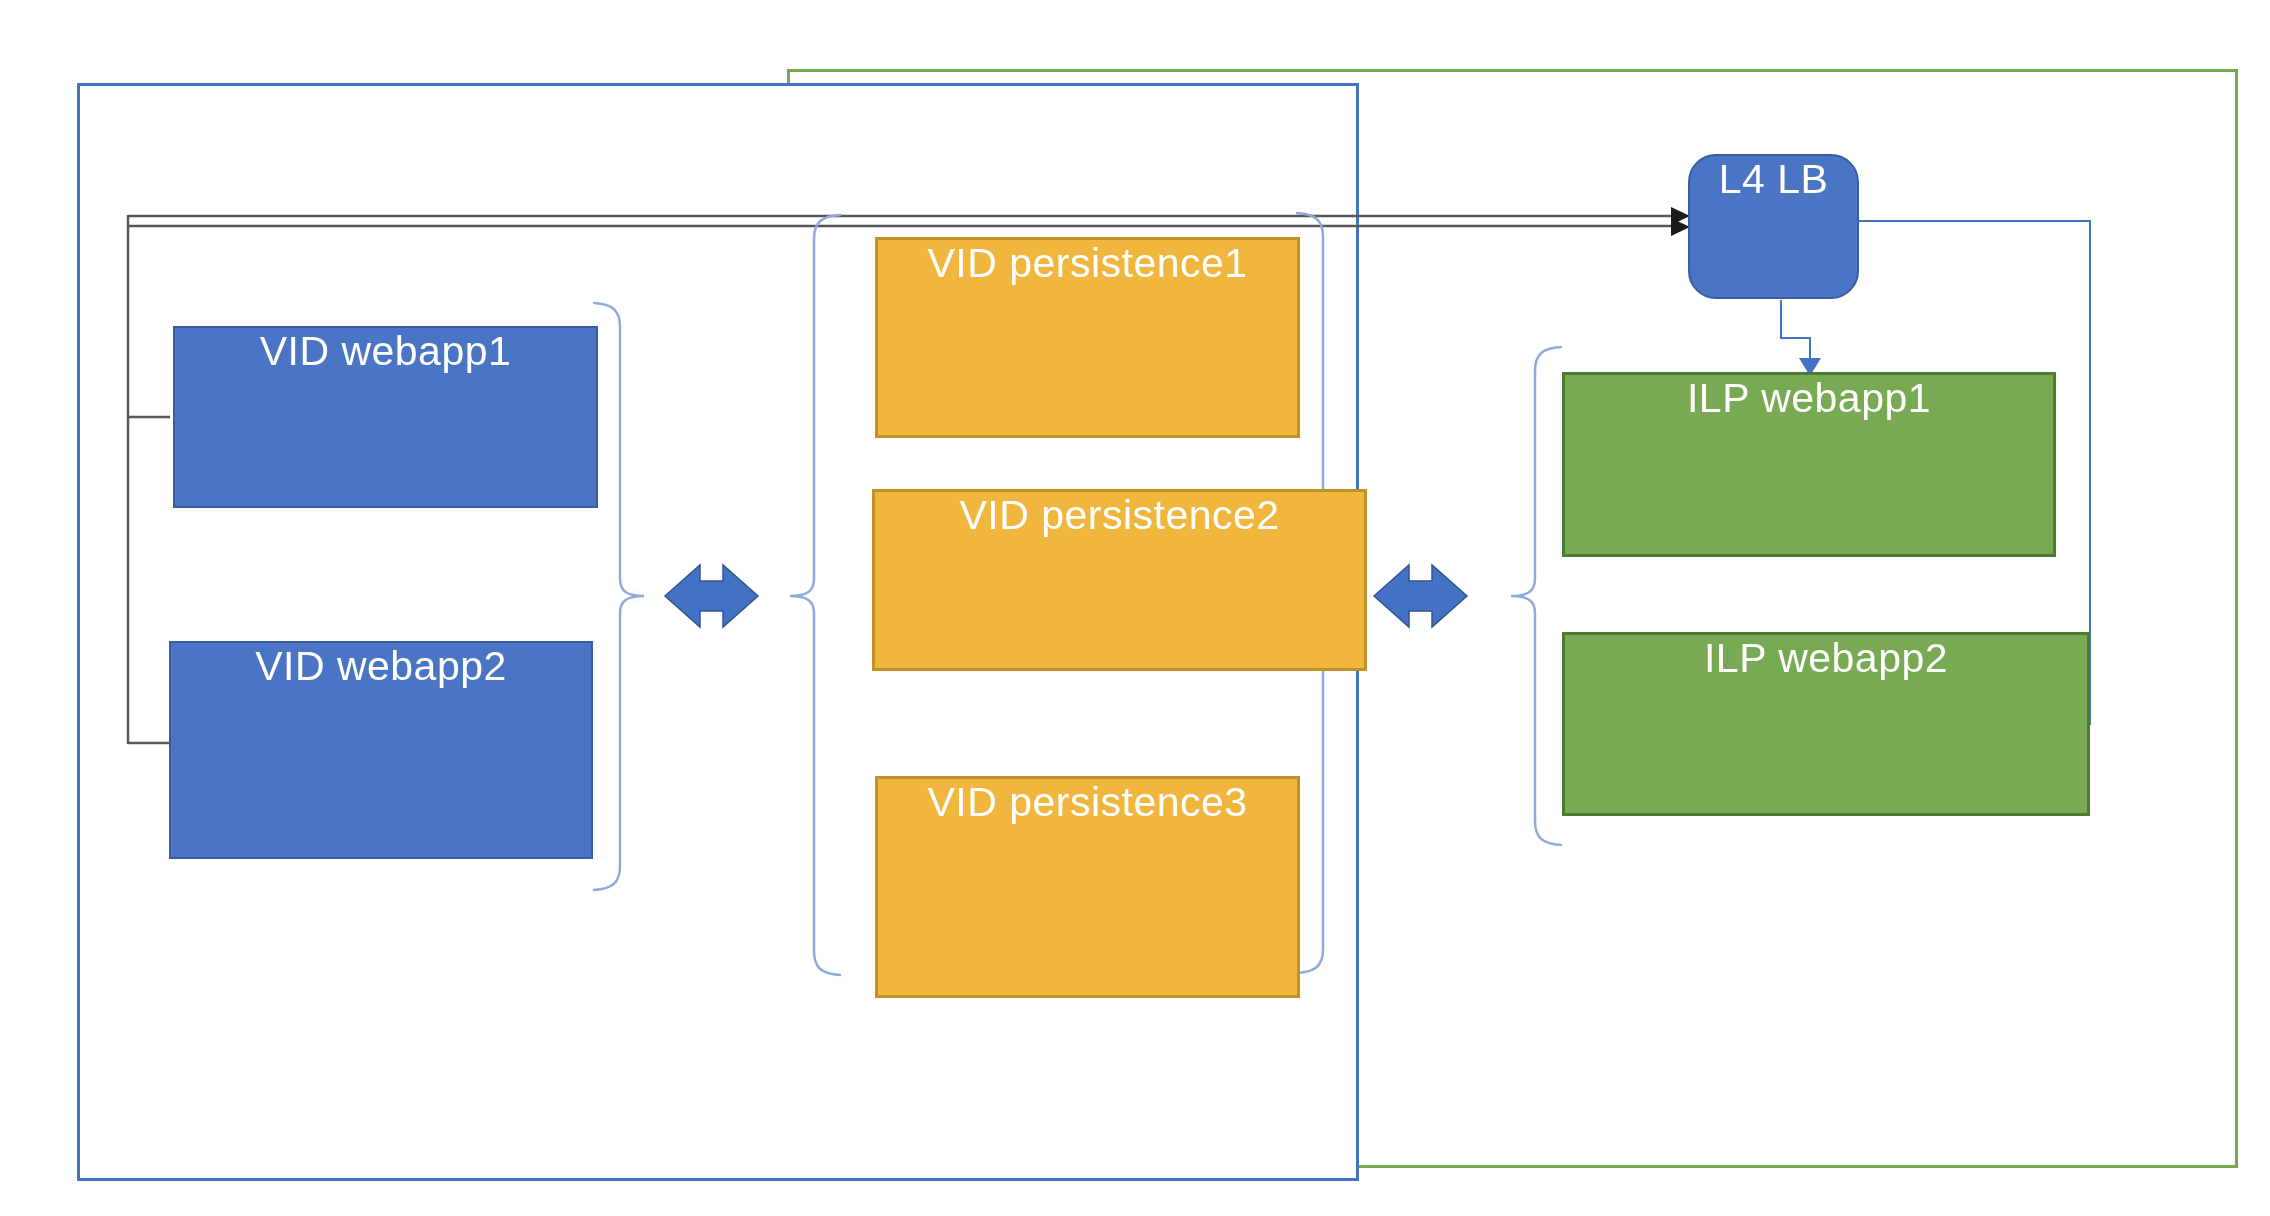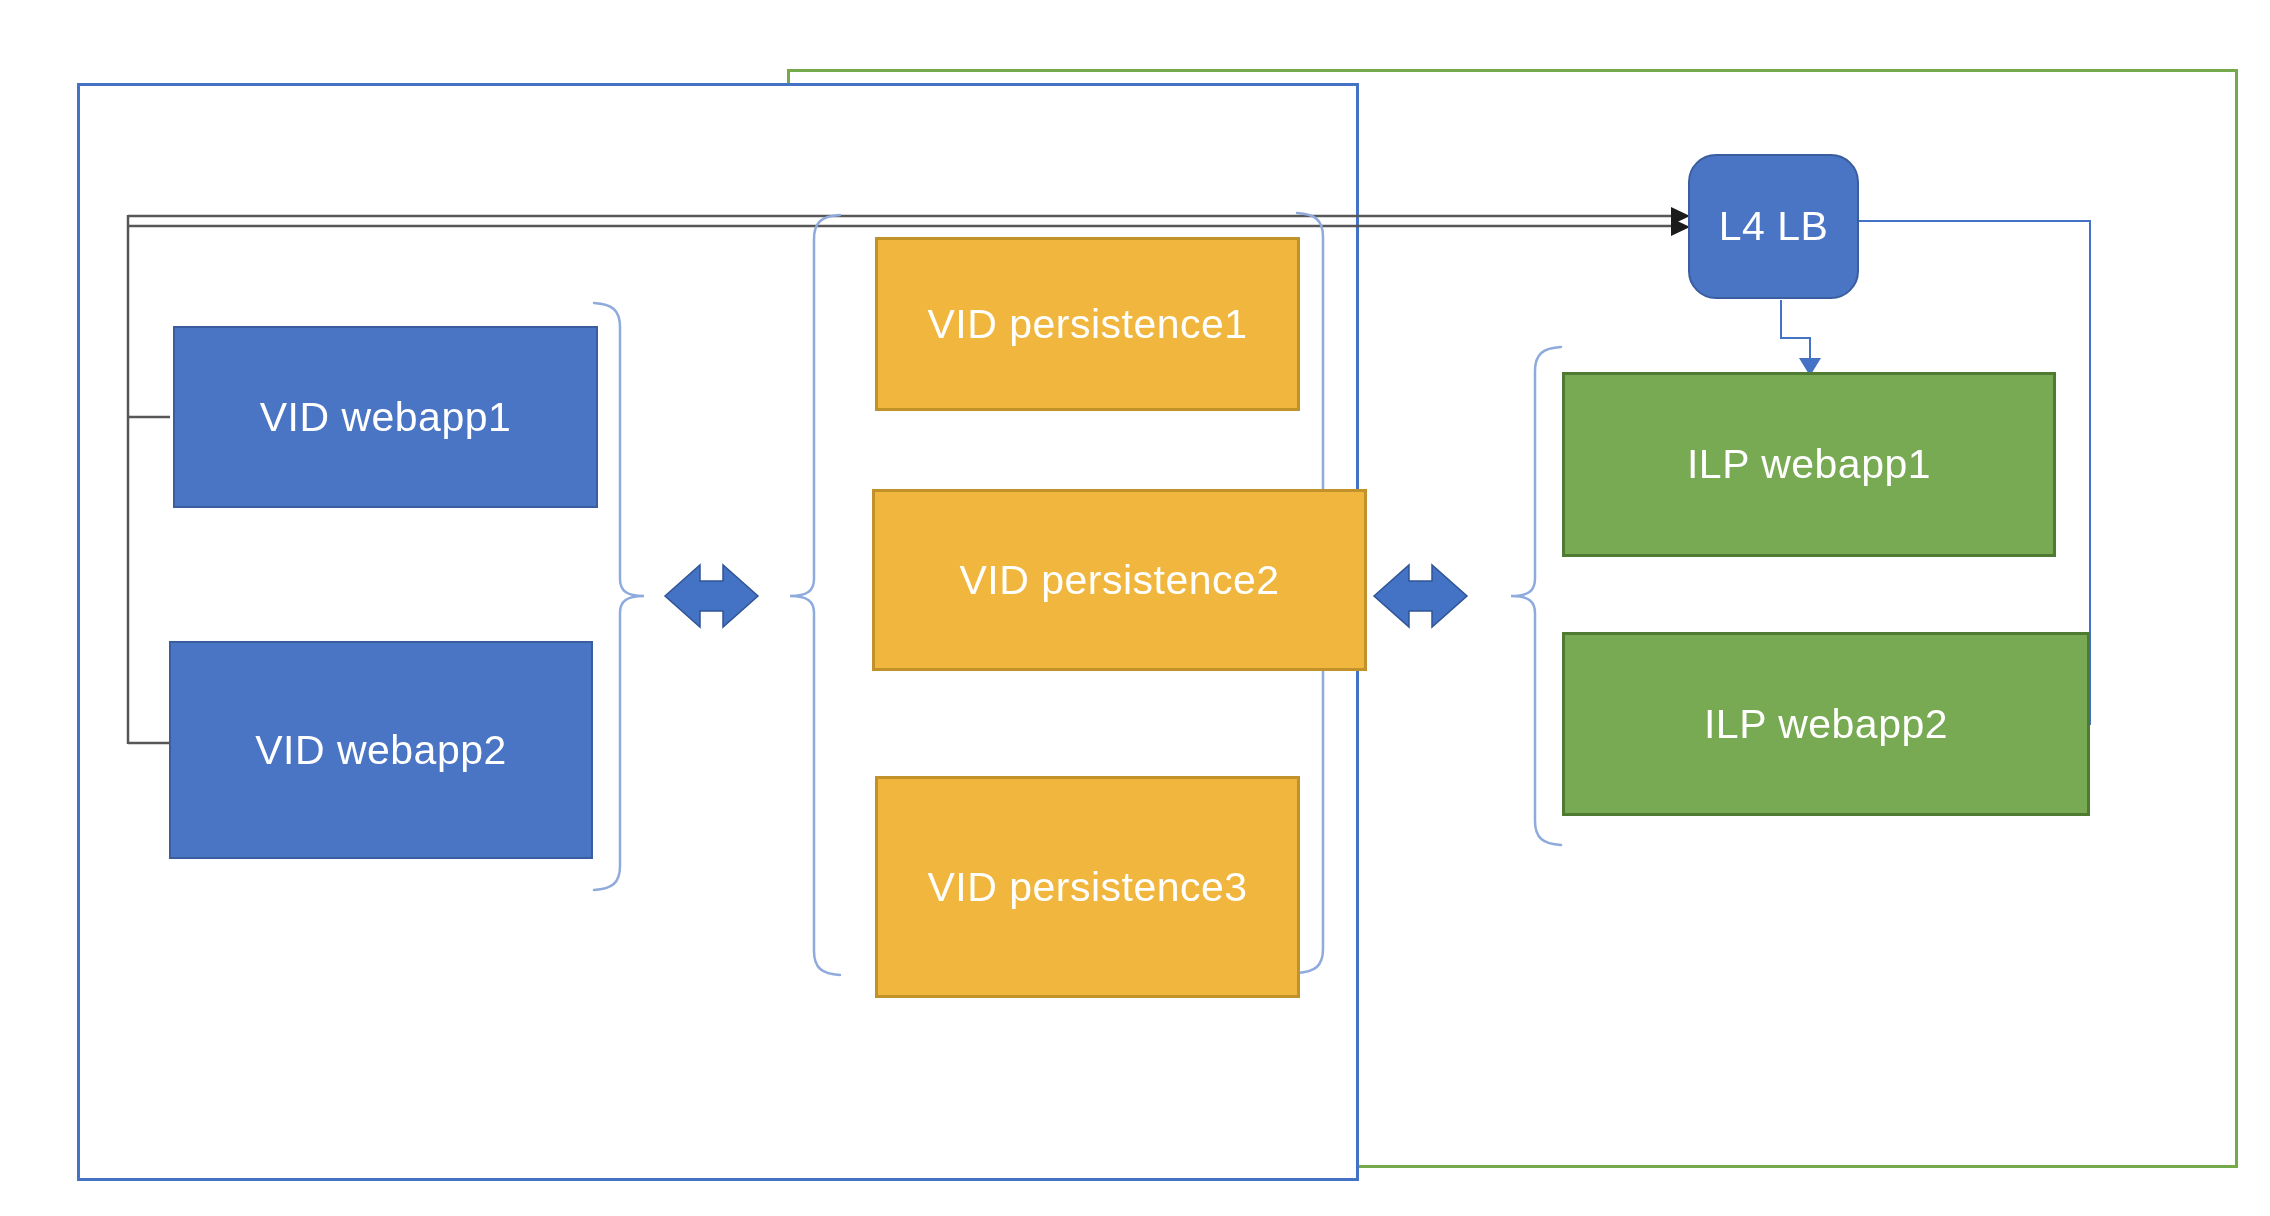--- a/index.html
+++ b/index.html
@@ -26,21 +26,21 @@
     border:3px solid var(--container-blue); background:#FFFFFF; z-index:2;
   }
   #overlay{position:absolute; left:0; top:0; z-index:3;}
   .gray-line{stroke:var(--connector-gray); stroke-width:2.5; fill:none;}
   .black-head{fill:var(--arrow-black); stroke:none;}
   .blue-line{stroke:var(--connector-blue); stroke-width:2; fill:none;}
   .blue-head{fill:var(--connector-blue); stroke:none;}
   .brace{stroke:var(--brace); stroke-width:2.5; fill:none; stroke-linecap:round;}
   .dbl-arrow{fill:var(--double-arrow-fill); stroke:var(--double-arrow-border); stroke-width:1.5;}
   .node{
-    position:absolute; z-index:4; display:flex; align-items:center; justify-content:center;
+    position:absolute; z-index:4; display:flex; align-items:flex-start; justify-content:center;
     box-sizing:border-box; color:var(--label-text); font-size:41px; letter-spacing:0.5px;
   }
   .node.blue-node{background:var(--node-blue-fill); border:2px solid var(--node-blue-border);}
   .node.orange-node{background:var(--node-orange-fill); border:3px solid var(--node-orange-border);}
   .node.green-node{background:var(--node-green-fill); border:3px solid var(--node-green-border);}
   .node.lb-node{background:var(--node-blue-fill); border:2px solid var(--node-blue-border); border-radius:28px;}
   .node-label{white-space:nowrap;}
 </style>
 </head>
 <body>
@@ -80,21 +80,21 @@
   </svg>
 
   <div class="node blue-node" style="left:173px;top:326px;width:425px;height:182px">
     <span class="node-label">VID webapp1</span>
   </div>
 
   <div class="node blue-node" style="left:169px;top:641px;width:424px;height:218px">
     <span class="node-label">VID webapp2</span>
   </div>
 
-  <div class="node orange-node" style="left:875px;top:237px;width:425px;height:174px">
+  <div class="node orange-node" style="left:875px;top:237px;width:425px;height:201px">
     <span class="node-label">VID persistence1</span>
   </div>
 
   <div class="node orange-node" style="left:872px;top:489px;width:495px;height:182px">
     <span class="node-label">VID persistence2</span>
   </div>
 
   <div class="node orange-node" style="left:875px;top:776px;width:425px;height:222px">
     <span class="node-label">VID persistence3</span>
   </div>

